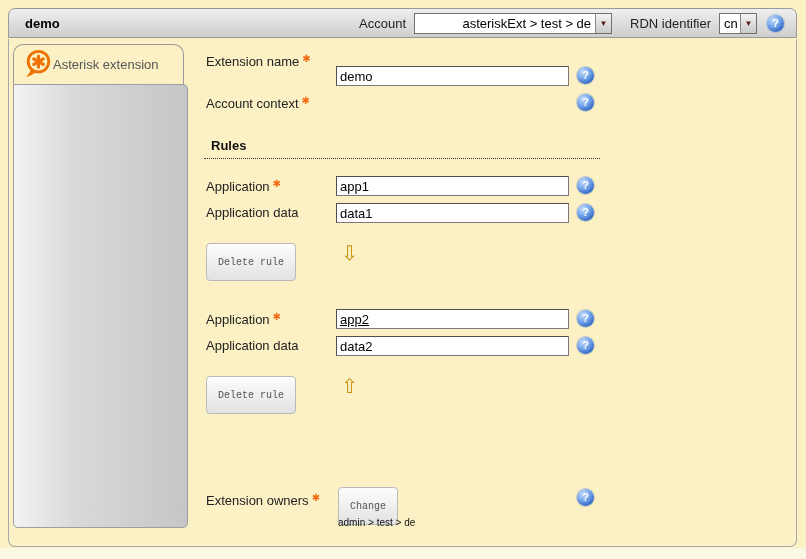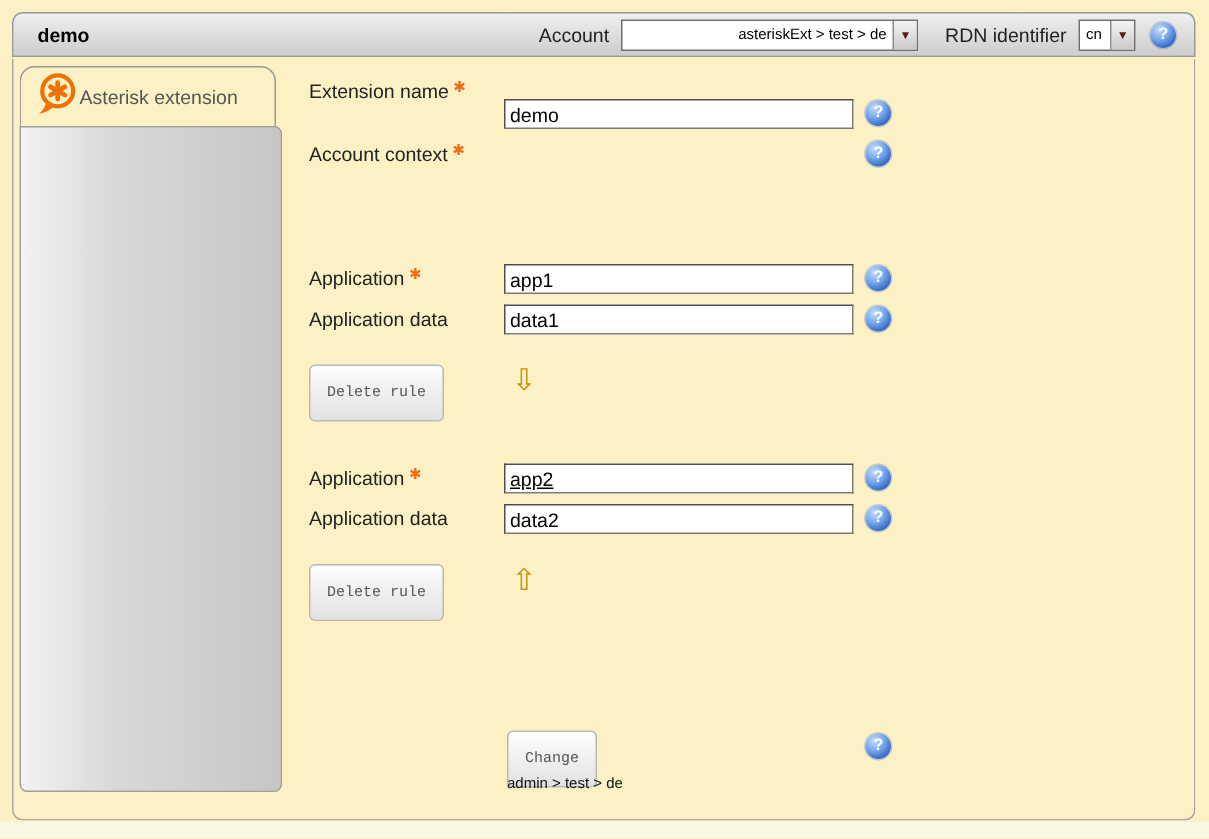--- a/index.html
+++ b/index.html
@@ -20,21 +20,21 @@
     display:flex; align-items:center; padding:0 12px 0 16px;
   }
   .titlebar .title { font-size:13px; font-weight:bold; color:#000; }
   .titlebar .right { margin-left:auto; display:flex; align-items:center; }
   .bar-label { font-size:13px; color:#222; }
 
   .sel {
     display:inline-flex; align-items:center; height:21px;
     background:#fff; border:1px solid #707070; cursor:pointer;
   }
-  .sel .sel-txt { flex:1; font-size:10px; color:#000; padding:0 4px; white-space:nowrap; overflow:hidden; }
+  .sel .sel-txt { flex:1; font-size:13px; color:#000; padding:0 4px; white-space:nowrap; overflow:hidden; }
   .sel.right-txt .sel-txt { text-align:right; }
   .sel .sel-btn {
     width:16px; height:19px; display:flex; align-items:center; justify-content:center;
     background:linear-gradient(#f4f4f4,#c9c9c9); border-left:1px solid #8a8a8a;
     font-size:8px; color:#5c1a1a;
   }
   .sel-suffix { width:198px; margin:0 18px 0 8px; }
   .sel-rdn { width:38px; margin:0 10px 0 8px; }
 
   .help {
@@ -138,20 +138,21 @@
     <span>Extension name</span><span class="req">✱</span>
   </span>
   <input class="txt-input" style="left: 327px; top: 27px;" value="demo">
   <span class="help" style="position:absolute; left:568px; top:28px;">?</span>
 
   <span class="flabel" style="left:197px; top:56px;">
     <span>Account context</span><span class="req">✱</span>
   </span>
   <span class="help" style="position:absolute; left:568px; top:55px;">?</span>
 
+  <div class="rules-heading">Rules</div>
 
   <span class="flabel" style="left:197px; top:139px;">
     <span>Application</span><span class="req">✱</span>
   </span>
   <input class="txt-input" style="left: 327px; top: 137px;" value="app1">
   <span class="help" style="position:absolute; left:568px; top:138px;">?</span>
 
   <span class="flabel" style="left:197px; top:166px;">Application data</span>
   <input class="txt-input" style="left: 327px; top: 164px;" value="data1">
   <span class="help" style="position:absolute; left:568px; top:165px;">?</span>
@@ -166,19 +167,22 @@
   <span class="help" style="position:absolute; left:568px; top:271px;">?</span>
 
   <span class="flabel" style="left:197px; top:299px;">Application data</span>
   <input class="txt-input" style="left: 327px; top: 297px;" value="data2">
   <span class="help" style="position:absolute; left:568px; top:298px;">?</span>
 
   <button class="btn" style="left:197px; top:337px;">Delete rule</button>
   <span class="move-arrow" style="left:332px; top:337px;">⇧</span>
 
 
+  <span class="flabel" style="left:197px; top:453px;">
+    <span>Extension owners</span><span class="req">✱</span>
+  </span>
   <button class="btn" style="left:329px; top:448px;">Change</button>
   <span class="help" style="position:absolute; left:568px; top:450px;">?</span>
   <span class="owners-value" style="left:329px; top:478px;">admin &gt; test &gt; de</span>
 
 </div>
 
 <div class="bottom-strip"></div>
 
 </body></html>

